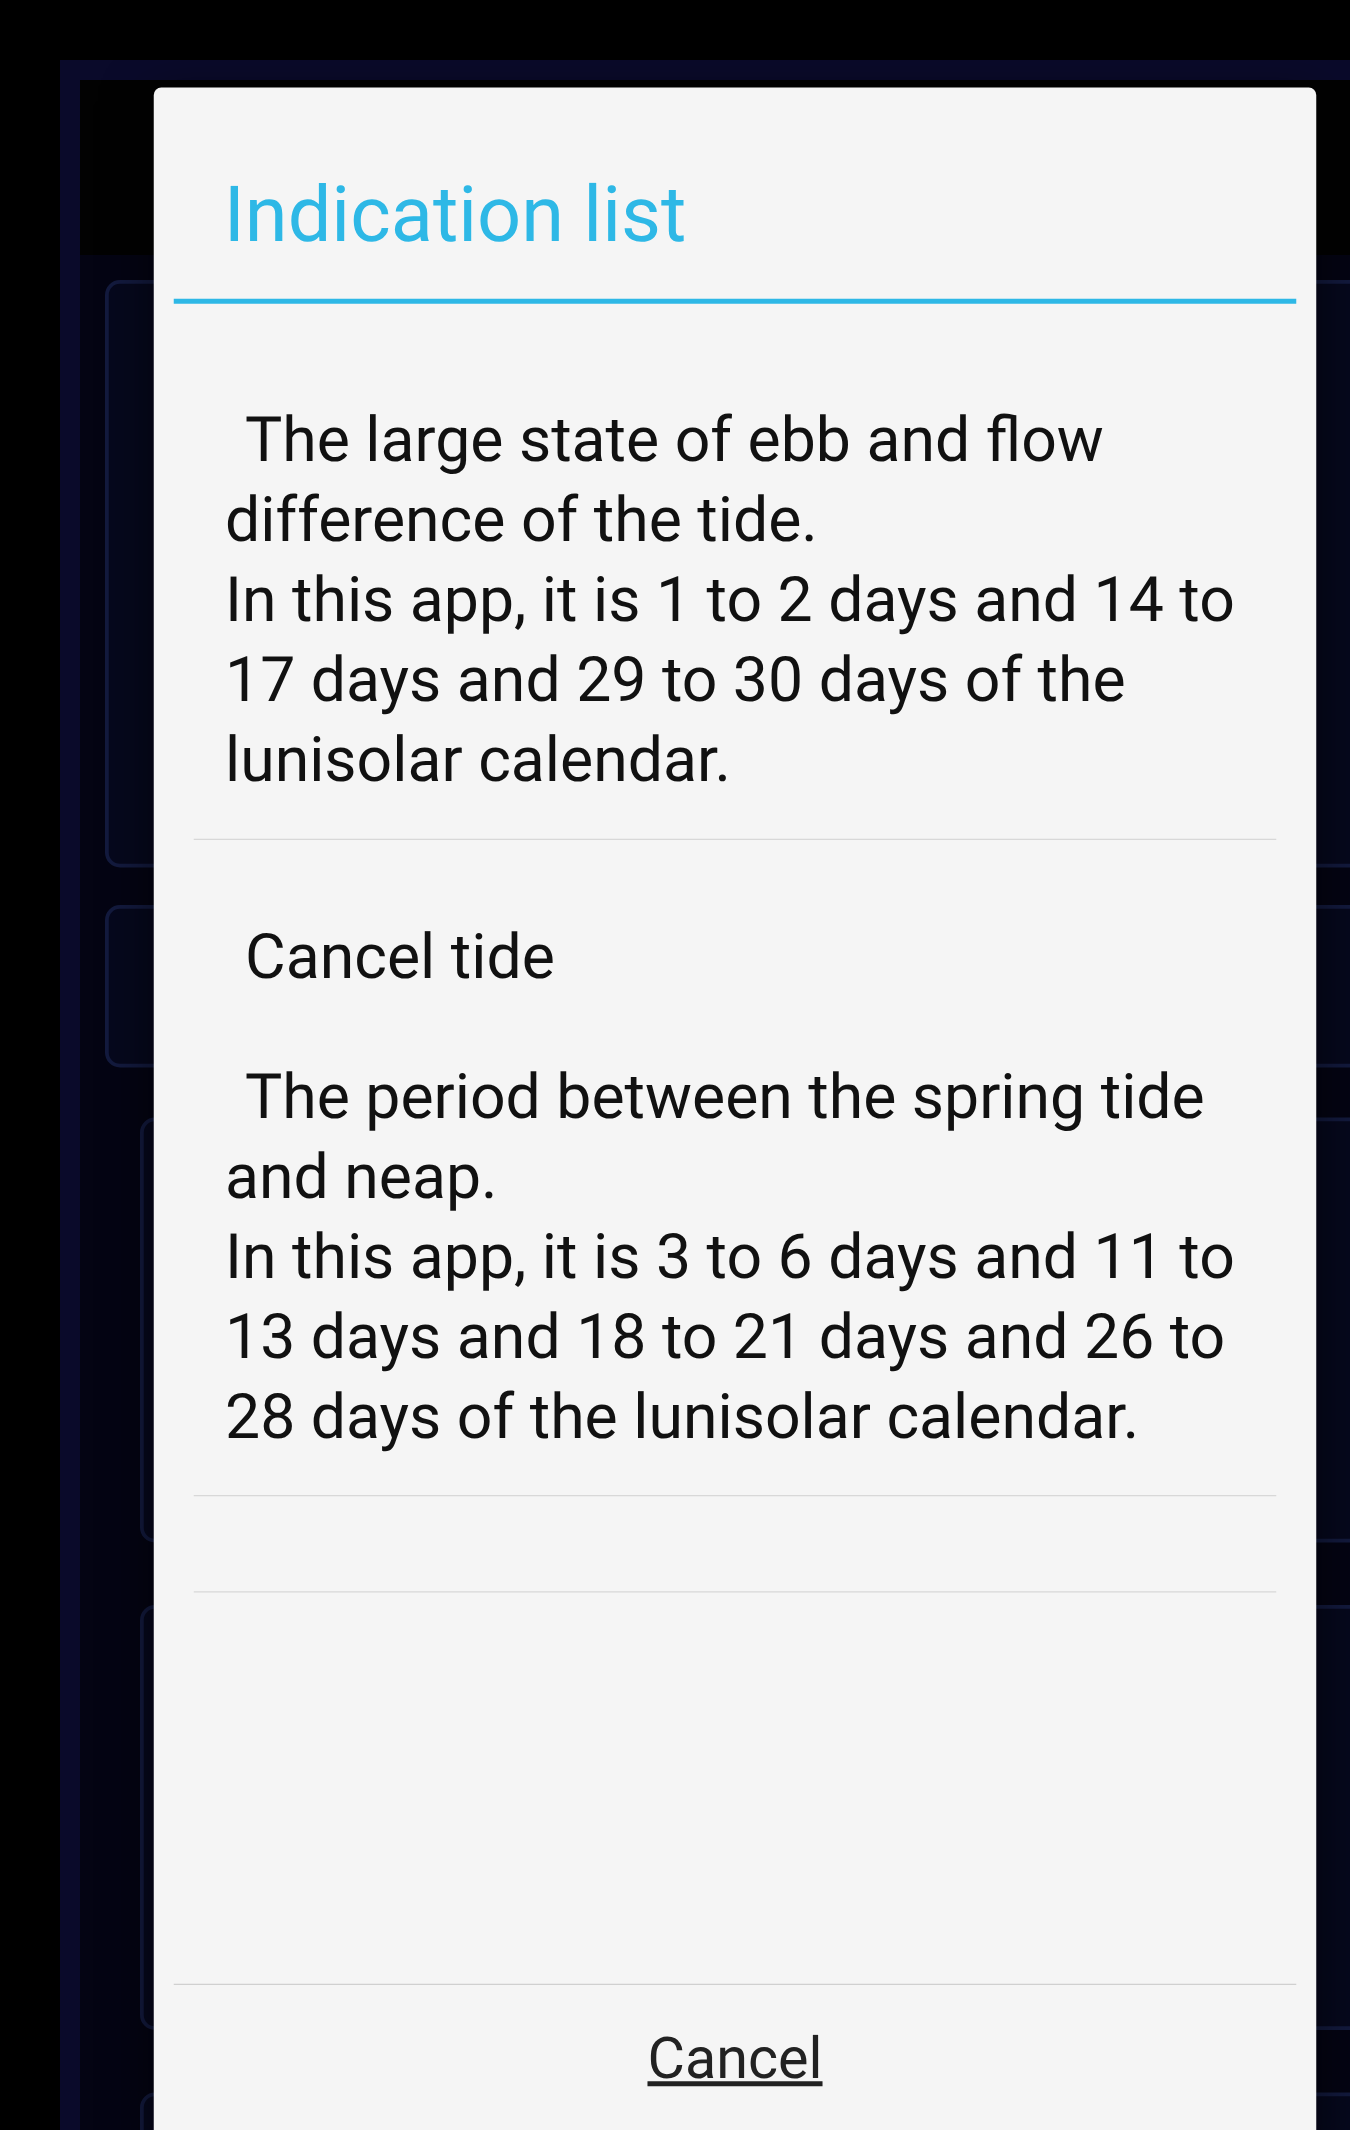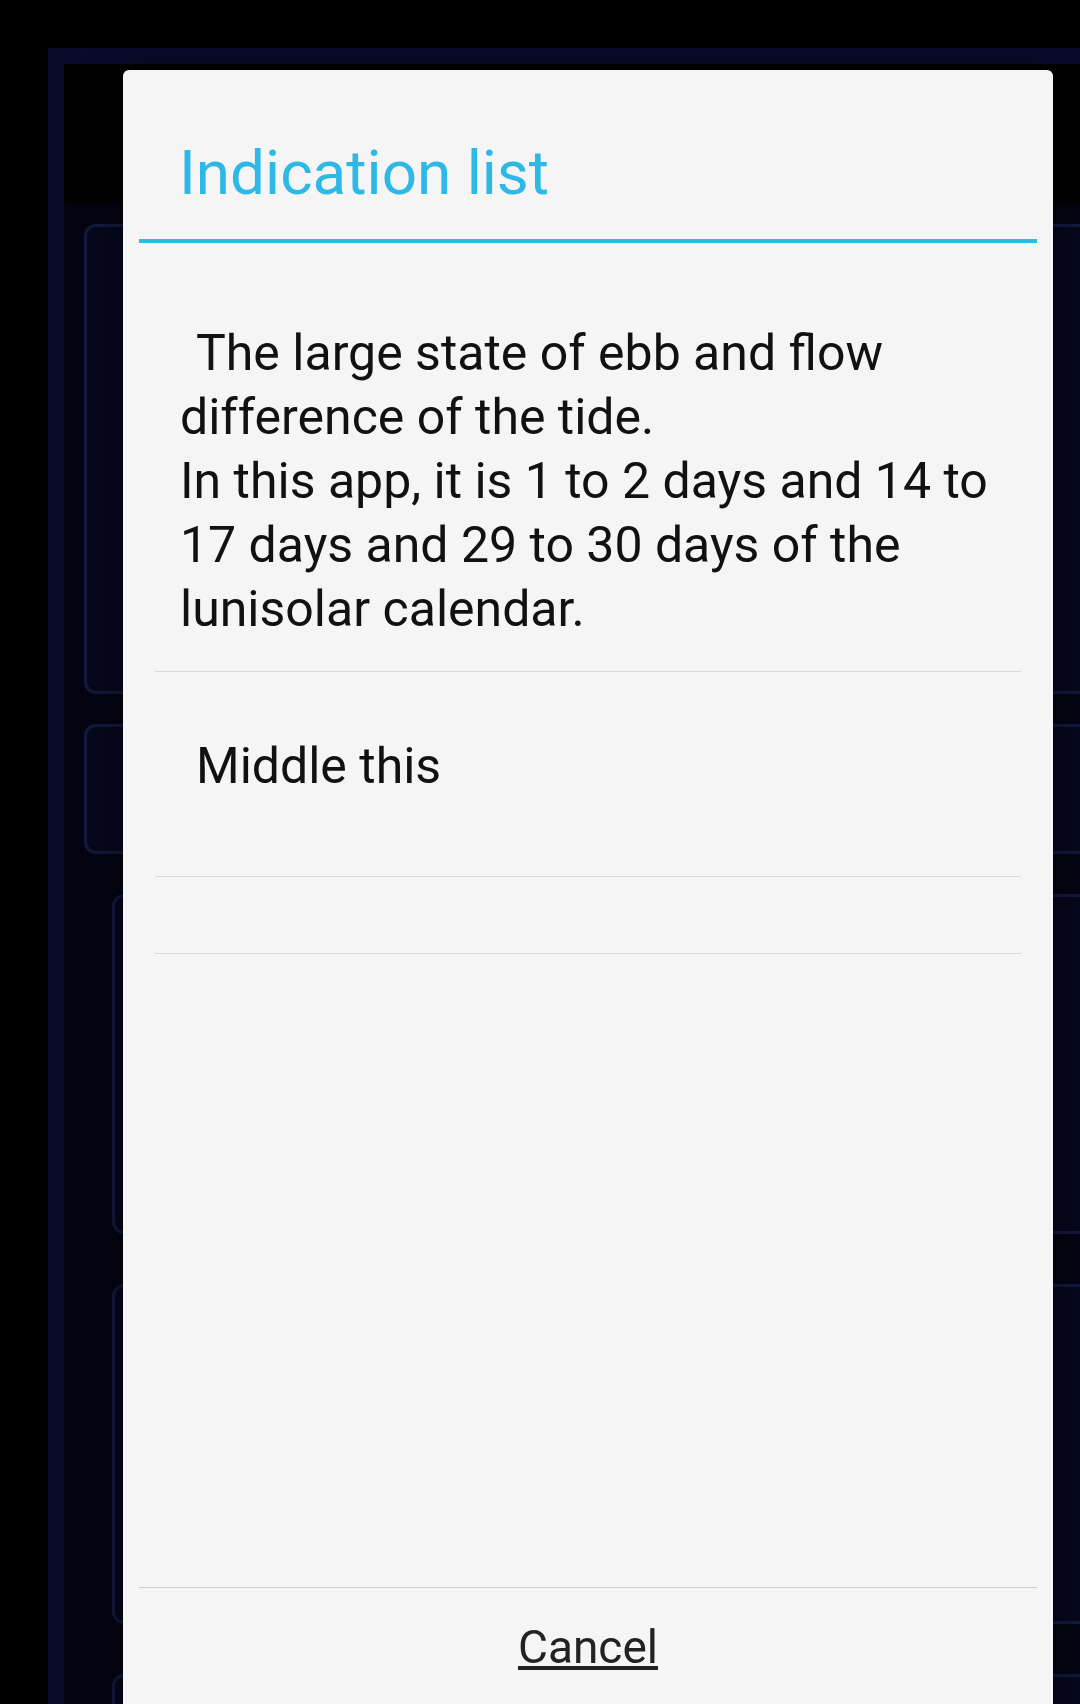--- a/index.html
+++ b/index.html
@@ -90,21 +90,22 @@
 <div class="dialog">
   <div class="dialog-title">Indication list</div>
 
   <div class="dialog-body">
 
     <div class="list-item">
       <span>The large state of ebb and flow difference of the tide.<br>In this app, it is 1 to 2 days and 14 to 17 days and 29 to 30 days of the lunisolar calendar.</span>
     </div>
 
     <div class="list-item">
-      <span class="item-title">Middle this</span>
+      <span class="item-title">Cancel tide</span>
+      <span>The period between the spring tide and neap.<br>In this app, it is 3 to 6 days and 11 to 13 days and 18 to 21 days and 26 to 28 days of the lunisolar calendar.</span>
     </div>
 
     <div class="list-item">
     </div>
 
   </div>
 
   <div class="dialog-footer">Cancel</div>
 </div>
 

